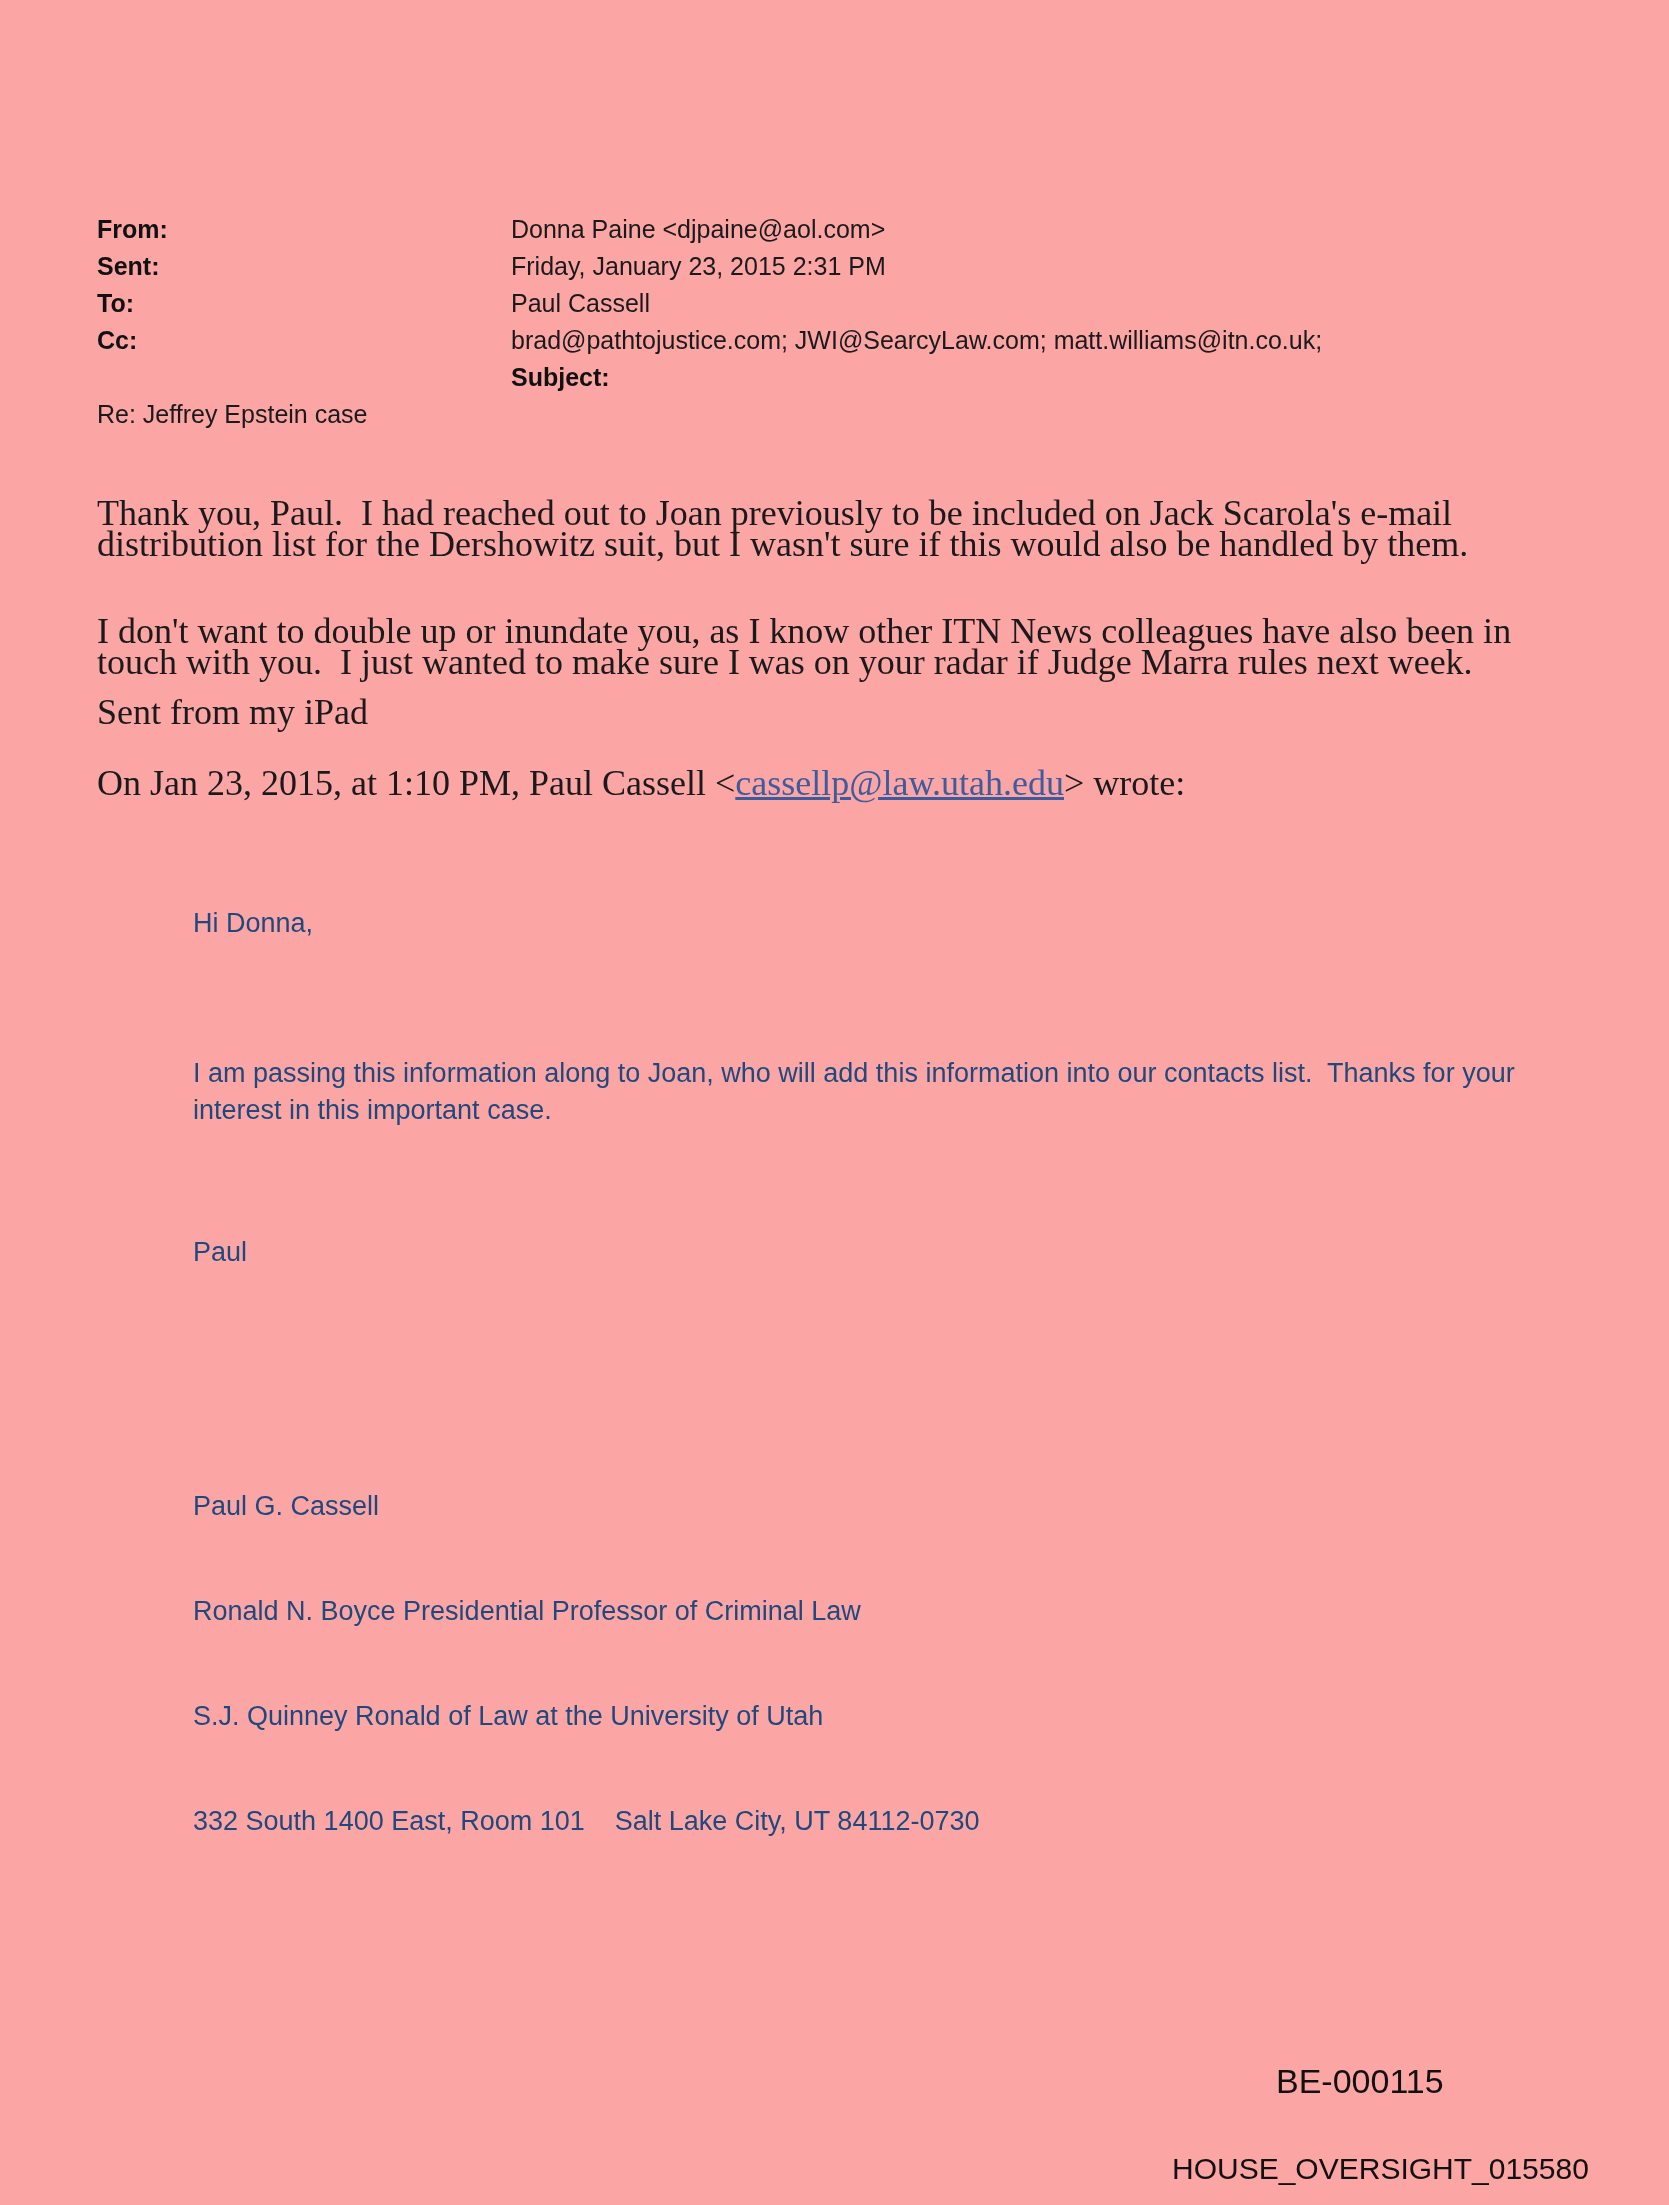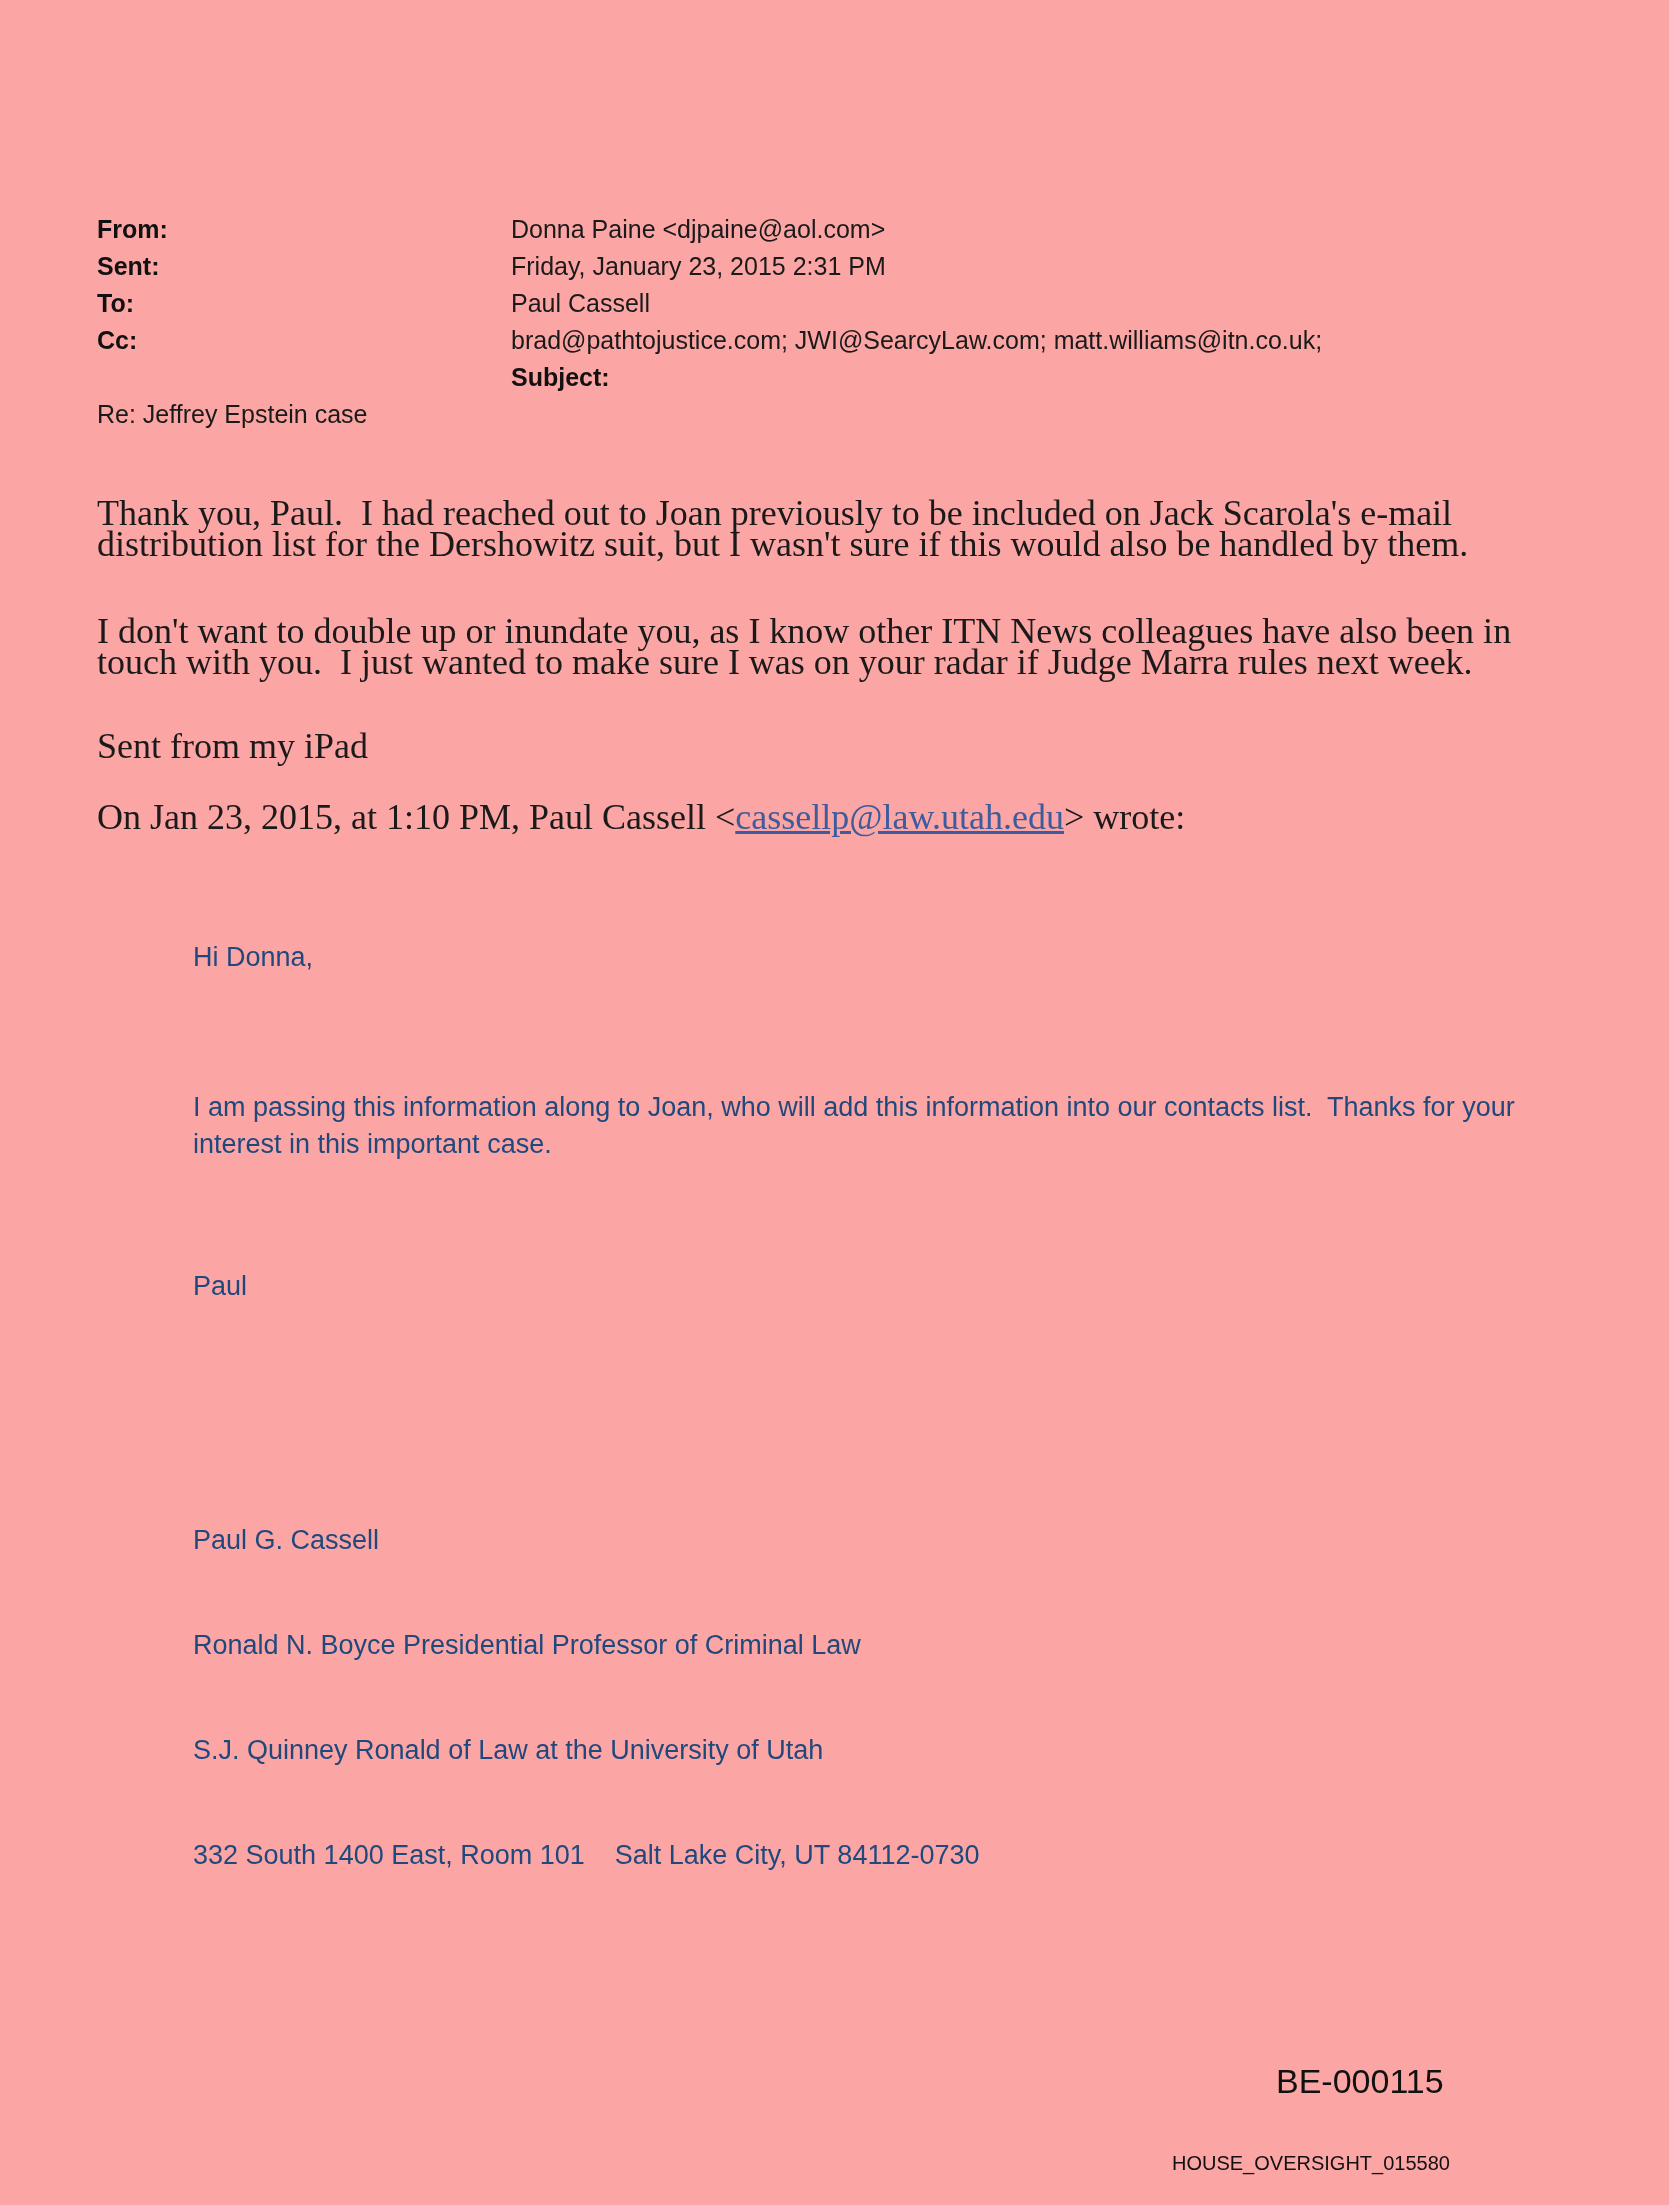--- a/index.html
+++ b/index.html
@@ -20,32 +20,32 @@
   }
   
   .hdr { display: grid; grid-template-columns: 414px 1fr; font-size: 25px; line-height: 37px; }
   .hdr .lbl { font-weight: 700; color: #111111; }
   .hdr .val { white-space: pre-wrap; }
   
   .serif { font-family: "Liberation Serif", serif; font-size: 36px; line-height: 31px; white-space: pre-wrap; max-width: 1447px; }
   .para1 { margin-top: 65px; }
   .para2 { margin-top: 56px; }
   .closing-block { margin-top: 44px; }
-  .sent-from { margin-top: 53px; }
+  .sent-from { margin-top: 19px; }
   .reply-intro { margin-top: 40px; }
   a, .link { color: #3a57a8; text-decoration: underline; cursor: pointer; }
   .serif .link { color: #3d5c9e; }
   
   .quoted { margin-left: 96px; margin-top: 32px; color: #1f497d; font-size: 27px; line-height: 37px; white-space: pre-wrap; }
   .q-para { margin-top: 39px; max-width: 1348px; }
   .q-signoff { margin-top: 31px; }
   .sigblock { margin-top: 37px; line-height: 35px; }
   
   .footer-docid { position: absolute; left: 1276px; top: 2062px; font-size: 34px; color: #111111; }
-  .footer-bates { position: absolute; left: 1172px; top: 2152px; font-size: 20px; color: #111111; }
+  .footer-bates { position: absolute; left: 1172px; top: 2152px; font-size: 30px; color: #111111; }
 </style>
 </head>
 <body>
 
 <div class="page">
   <div class="content">
 
     <div class="hdr">
       <div class="lbl">From:</div>
       <div class="val">Donna Paine &lt;djpaine@aol.com&gt;</div>

